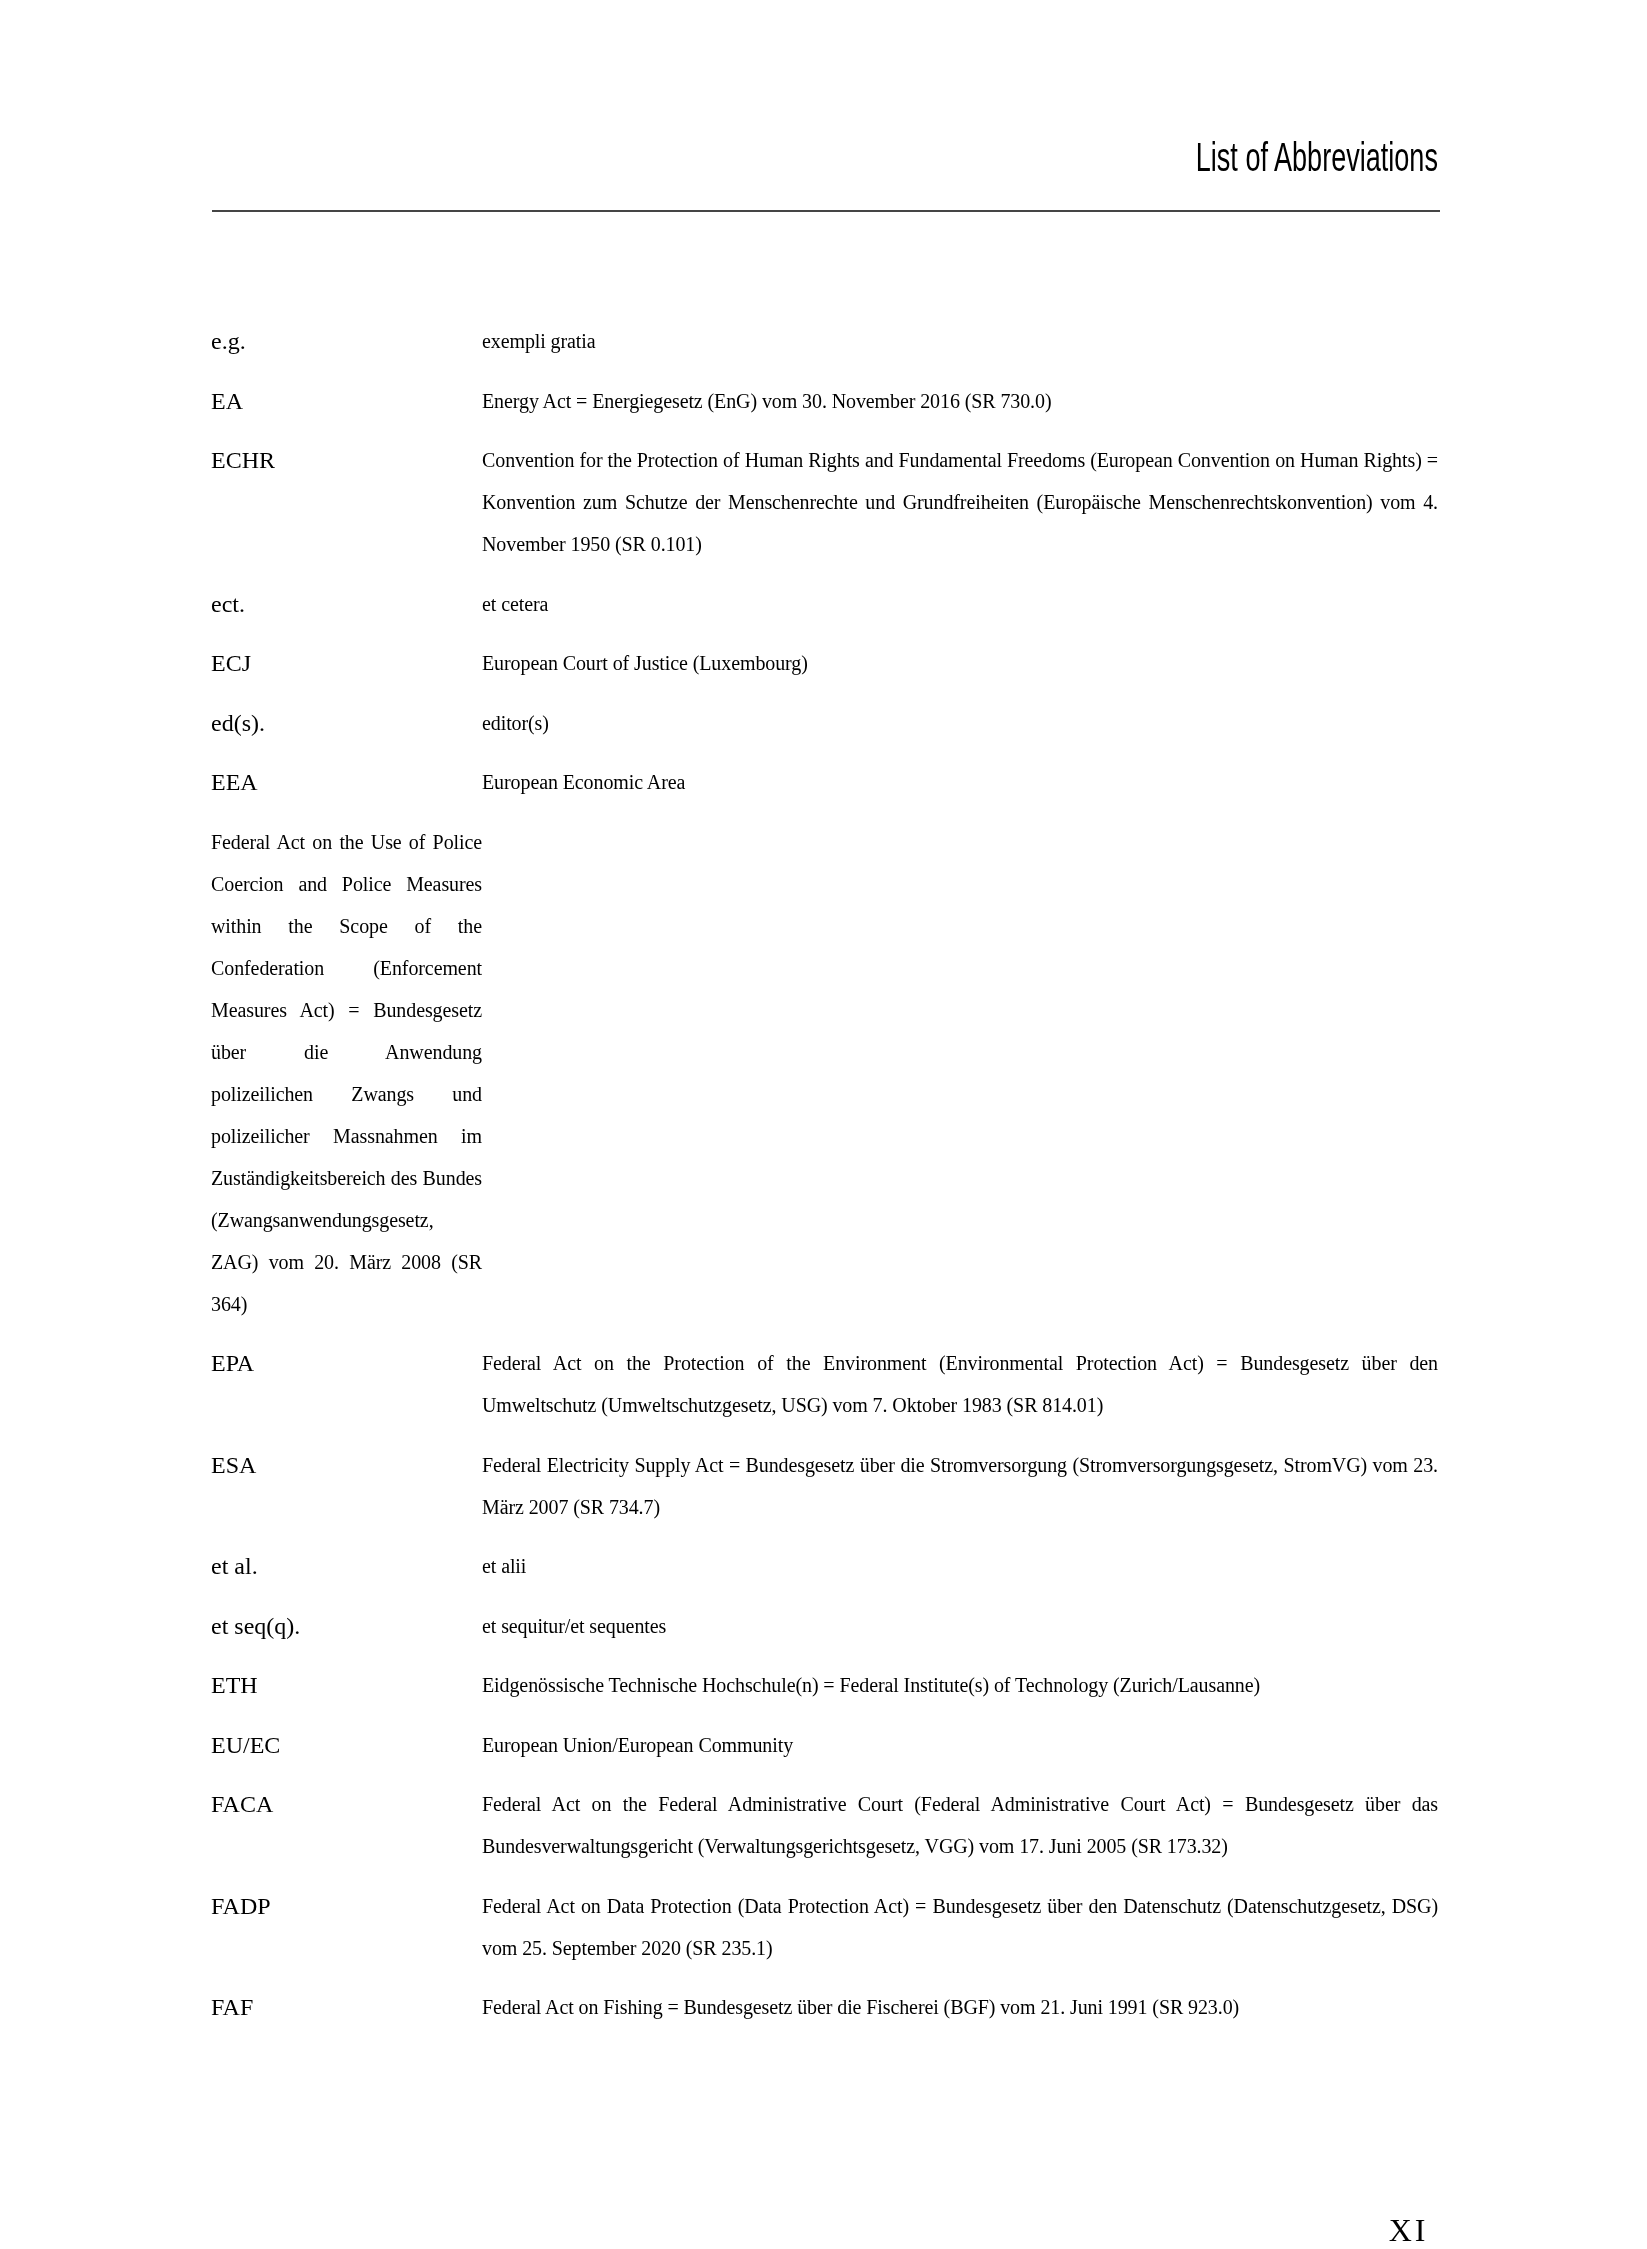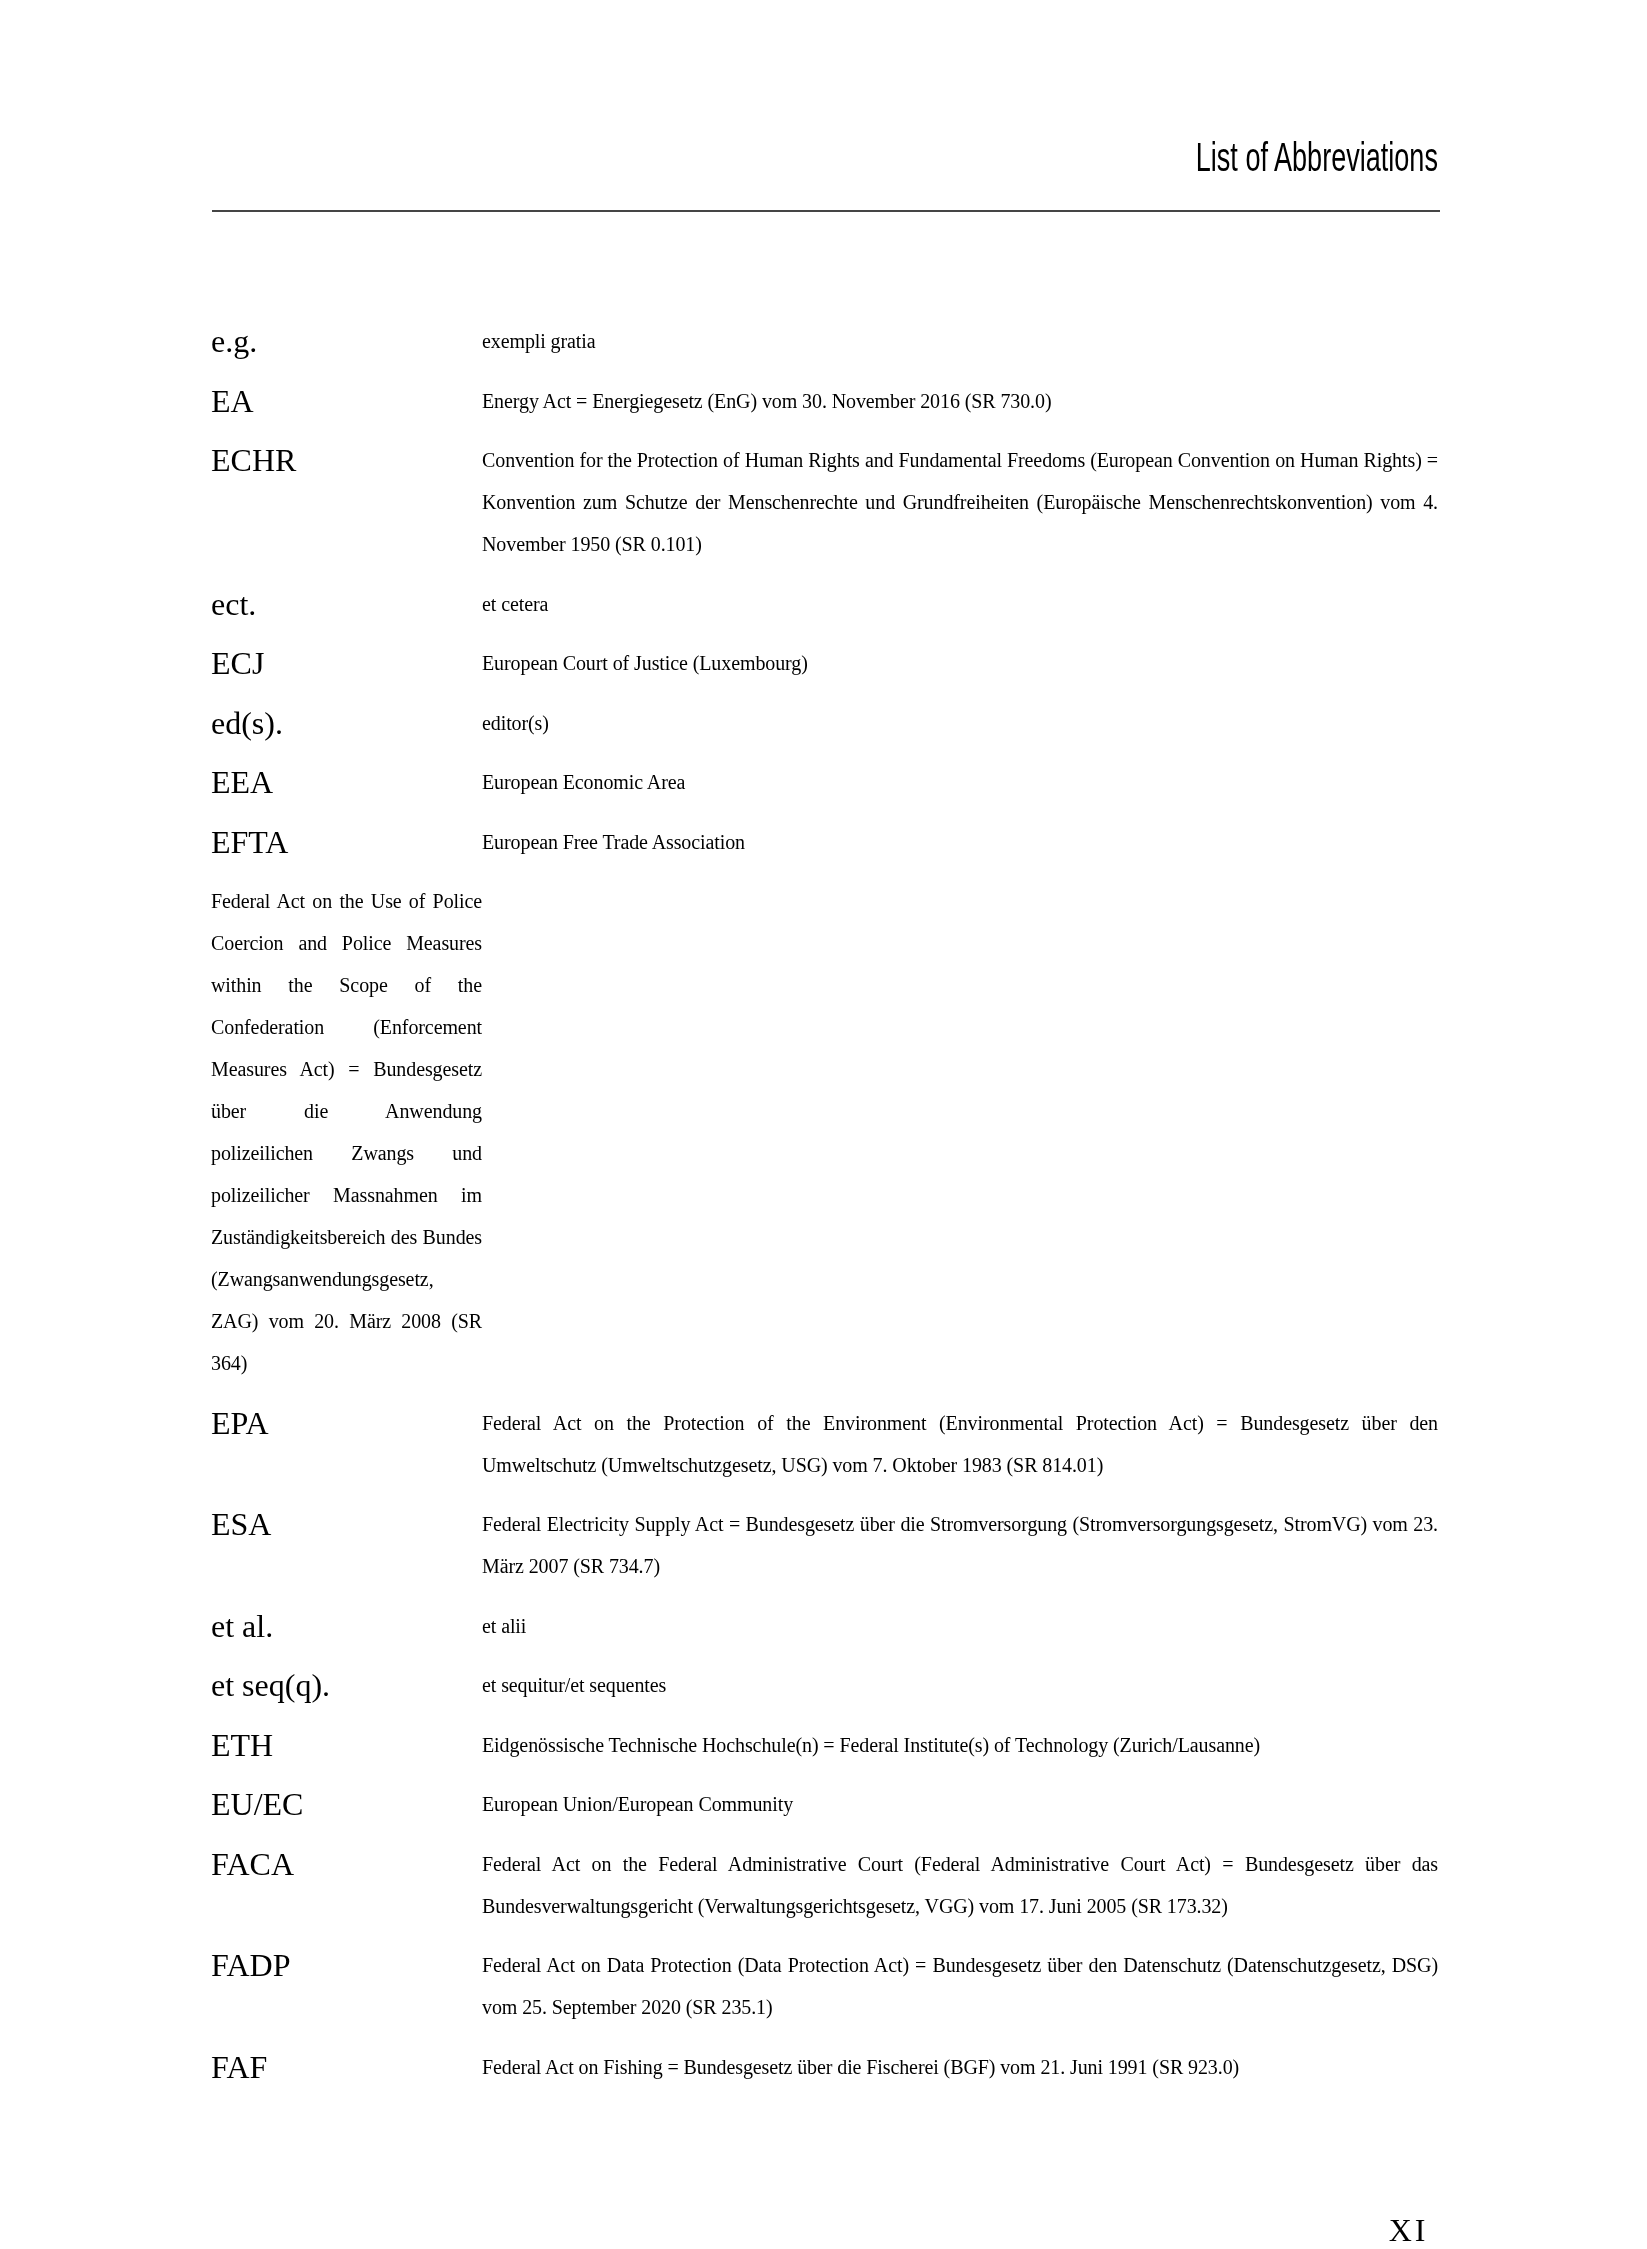--- a/index.html
+++ b/index.html
@@ -45,21 +45,21 @@
     left: 211px;
     top: 320px;
     width: 1227px;
   }
   .entry {
     display: grid;
     grid-template-columns: 271px 1fr;
     margin-bottom: 17.5px;
   }
   .term {
-    font-size: 32px;
+    font-size: 24px;
     line-height: 42px;
     white-space: nowrap;
   }
   .definition {
     font-size: 20px;
     line-height: 42px;
     text-align: justify;
     letter-spacing: -0.1px;
   }
   .page-number {
@@ -111,24 +111,20 @@
     <div class="entry">
       <div class="term">ed(s).</div>
       <div class="definition">editor(s)</div>
     </div>
 
     <div class="entry">
       <div class="term">EEA</div>
       <div class="definition">European Economic Area</div>
     </div>
 
-    <div class="entry">
-      <div class="term">EFTA</div>
-      <div class="definition">European Free Trade Association</div>
-    </div>
 
     <div class="entry">
       <div class="definition">Federal Act on the Use of Police Coercion and Police Measures within the Scope of the Confederation (Enforcement Measures Act) = Bundesgesetz über die Anwendung polizeilichen Zwangs und polizeilicher Massnahmen im Zuständigkeitsbereich des Bundes (Zwangsanwendungsgesetz, ZAG) vom 20. März 2008 (SR 364)</div>
     </div>
 
     <div class="entry">
       <div class="term">EPA</div>
       <div class="definition">Federal Act on the Protection of the Environment (Environmental Protection Act) = Bundesgesetz über den Umweltschutz (Umweltschutzgesetz, USG) vom 7. Oktober 1983 (SR 814.01)</div>
     </div>
 

